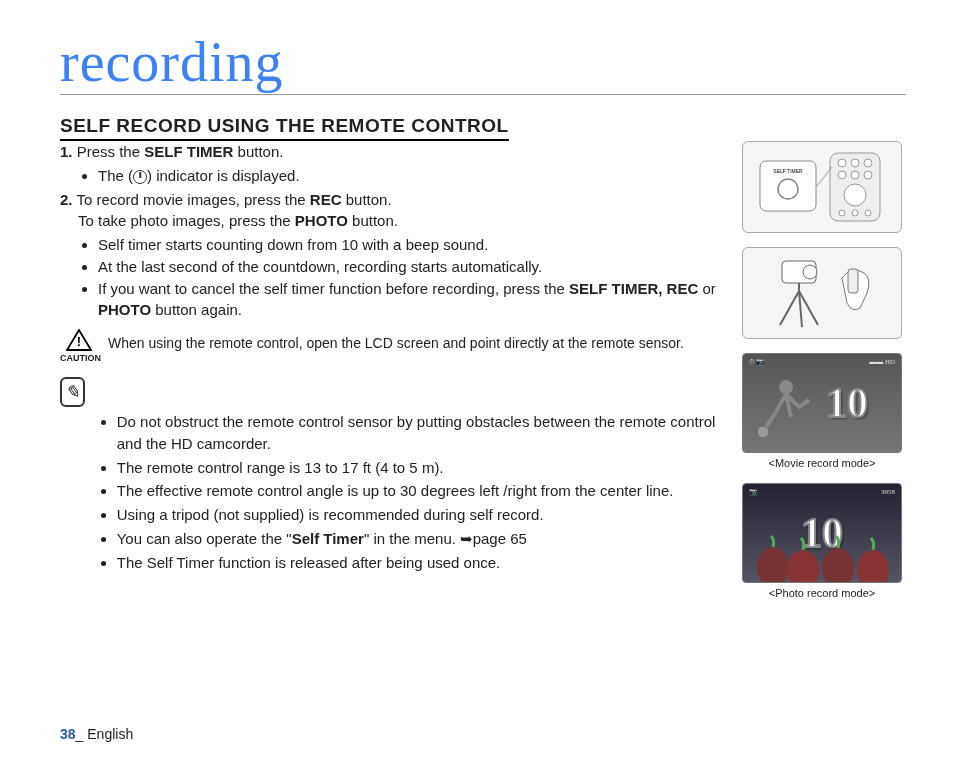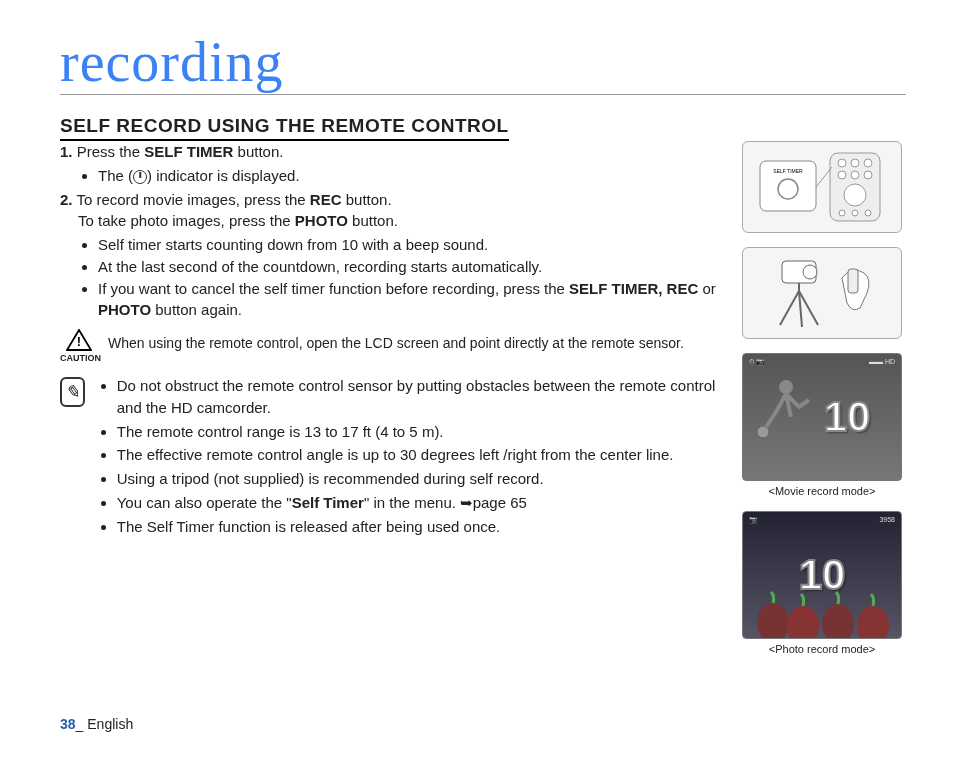--- a/index.html
+++ b/index.html
@@ -16,28 +16,28 @@
   ol.steps .num { font-weight: bold; }
   ol.steps ul { list-style: disc; padding-left: 38px; margin-top: 2px; }
   .bold { font-weight: bold; }
   .arrow { font-weight: normal; }
   .caution-row { display: flex; align-items: flex-start; gap: 10px; margin: 8px 0 10px 0; }
   .caution-icon { width: 38px; text-align: center; font-size: 9px; font-weight: bold; }
   .caution-icon svg { display: block; margin: 0 auto 1px; }
   .caution-text { font-size: 14px; flex: 1; padding-top: 4px; }
   .note-row { display: flex; align-items: flex-start; gap: 12px; }
   .note-icon { width: 30px; height: 30px; border: 2px solid #333; border-radius: 6px; display: flex; align-items: center; justify-content: center; font-size: 18px; font-style: italic; font-family: Georgia, serif; margin-top: 2px; }
-  .note-list { list-style: disc; padding-left: 20px; }
+  .note-list { list-style: disc; padding-left: 20px; margin-top: 36px; }
   .note-list li { margin-bottom: 2px; }
   .ill-box { width: 160px; height: 92px; border: 1px solid #aaa; border-radius: 6px; background: #f5f5f5; display: flex; align-items: center; justify-content: center; }
-  .screen-box { width: 160px; height: 128px; border: 1px solid #777; border-radius: 4px; background: linear-gradient(180deg,#555,#777); position: relative; display: flex; align-items: center; justify-content: center; overflow: hidden; }
+  .screen-box { width: 160px; height: 100px; border: 1px solid #777; border-radius: 4px; background: linear-gradient(180deg,#555,#777); position: relative; display: flex; align-items: center; justify-content: center; overflow: hidden; font-family: Liberation Serif, serif; }
   .screen-label { font-size: 11px; font-weight: normal; text-align: center; margin-top: 4px; }
   .big-num { font-size: 42px; font-weight: bold; color: #fff; -webkit-text-stroke: 2px #888; text-shadow: 2px 2px 2px rgba(0,0,0,0.4); }
   .screen-top { position: absolute; top: 4px; left: 6px; right: 6px; display: flex; justify-content: space-between; font-size: 7px; color: #ddd; }
-  .footer { position: absolute; bottom: 34px; left: 60px; font-size: 14px; }
+  .footer { position: absolute; bottom: 24px; left: 60px; font-size: 14px; }
   .footer .pg { font-weight: bold; color: #2a5ca8; }
   .remote-svg { width: 140px; height: 80px; }
   .tripod-svg { width: 140px; height: 80px; }
   .timer-ind { display:inline-block; width:14px; height:14px; border:1.5px solid #333; border-radius:50%; position: relative; vertical-align: middle; }
   .timer-ind::after { content:""; position:absolute; width:1.5px; height:6px; background:#333; left:50%; top:1px; transform: translateX(-50%); }
 </style>
 </head>
 <body>
 
 

